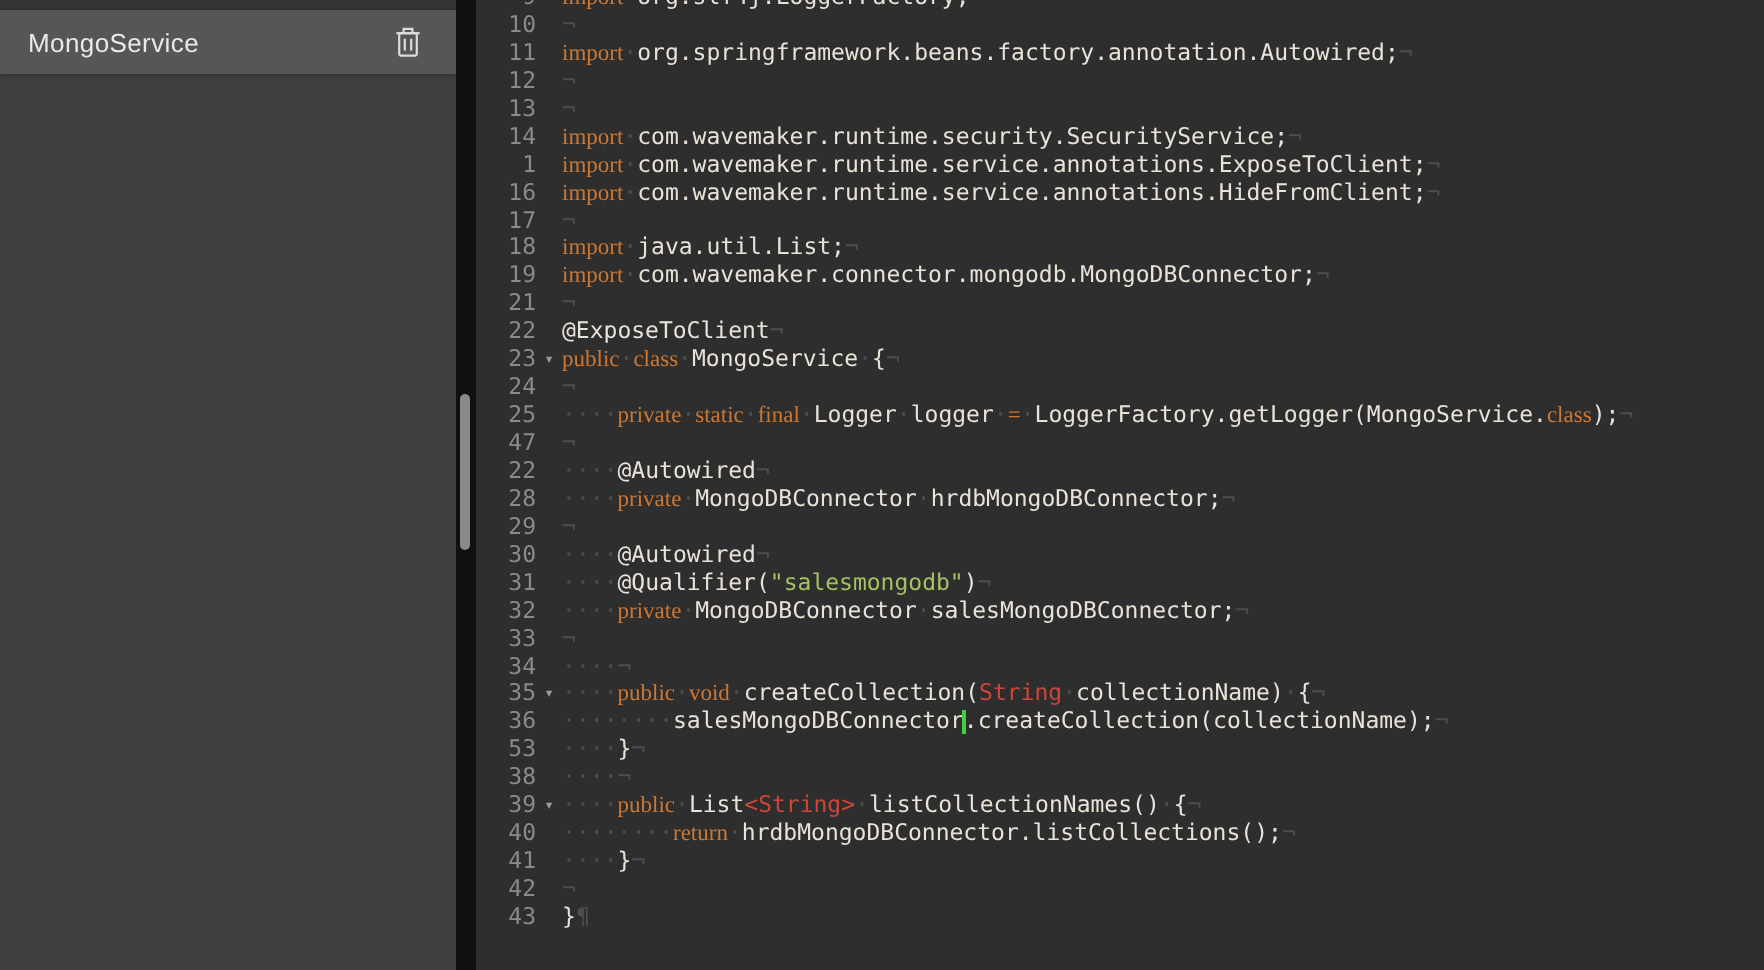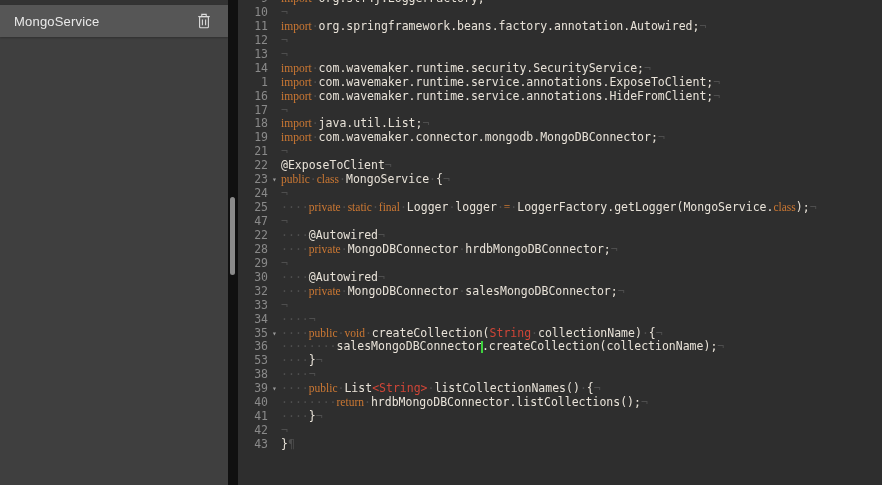--- a/index.html
+++ b/index.html
@@ -119,20 +119,21 @@
       <div class="line"><span class="num">21</span><span class="fold"></span><span class="code"><span class="iv">¬</span></span></div>
       <div class="line"><span class="num">22</span><span class="fold"></span><span class="code"><span class="p">@ExposeToClient</span><span class="iv">¬</span></span></div>
       <div class="line"><span class="num">23</span><span class="fold">▾</span><span class="code"><span class="k">public</span><span class="iv">·</span><span class="k">class</span><span class="iv">·</span><span class="p">MongoService</span><span class="iv">·</span><span class="p">{</span><span class="iv">¬</span></span></div>
       <div class="line"><span class="num">24</span><span class="fold"></span><span class="code"><span class="iv">¬</span></span></div>
       <div class="line"><span class="num">25</span><span class="fold"></span><span class="code"><span class="iv">·</span><span class="iv">·</span><span class="iv">·</span><span class="iv">·</span><span class="k">private</span><span class="iv">·</span><span class="k">static</span><span class="iv">·</span><span class="k">final</span><span class="iv">·</span><span class="p">Logger</span><span class="iv">·</span><span class="p">logger</span><span class="iv">·</span><span class="k">=</span><span class="iv">·</span><span class="p">LoggerFactory.getLogger(MongoService.</span><span class="k">class</span><span class="p">);</span><span class="iv">¬</span></span></div>
       <div class="line"><span class="num">47</span><span class="fold"></span><span class="code"><span class="iv">¬</span></span></div>
       <div class="line"><span class="num">22</span><span class="fold"></span><span class="code"><span class="iv">·</span><span class="iv">·</span><span class="iv">·</span><span class="iv">·</span><span class="p">@Autowired</span><span class="iv">¬</span></span></div>
       <div class="line"><span class="num">28</span><span class="fold"></span><span class="code"><span class="iv">·</span><span class="iv">·</span><span class="iv">·</span><span class="iv">·</span><span class="k">private</span><span class="iv">·</span><span class="p">MongoDBConnector</span><span class="iv">·</span><span class="p">hrdbMongoDBConnector;</span><span class="iv">¬</span></span></div>
       <div class="line"><span class="num">29</span><span class="fold"></span><span class="code"><span class="iv">¬</span></span></div>
       <div class="line"><span class="num">30</span><span class="fold"></span><span class="code"><span class="iv">·</span><span class="iv">·</span><span class="iv">·</span><span class="iv">·</span><span class="p">@Autowired</span><span class="iv">¬</span></span></div>
+      <div class="line"><span class="num">31</span><span class="fold"></span><span class="code"><span class="iv">·</span><span class="iv">·</span><span class="iv">·</span><span class="iv">·</span><span class="p">@Qualifier(</span><span class="s">"salesmongodb"</span><span class="p">)</span><span class="iv">¬</span></span></div>
       <div class="line"><span class="num">32</span><span class="fold"></span><span class="code"><span class="iv">·</span><span class="iv">·</span><span class="iv">·</span><span class="iv">·</span><span class="k">private</span><span class="iv">·</span><span class="p">MongoDBConnector</span><span class="iv">·</span><span class="p">salesMongoDBConnector;</span><span class="iv">¬</span></span></div>
       <div class="line"><span class="num">33</span><span class="fold"></span><span class="code"><span class="iv">¬</span></span></div>
       <div class="line"><span class="num">34</span><span class="fold"></span><span class="code"><span class="iv">·</span><span class="iv">·</span><span class="iv">·</span><span class="iv">·</span><span class="iv">¬</span></span></div>
       <div class="line"><span class="num">35</span><span class="fold">▾</span><span class="code"><span class="iv">·</span><span class="iv">·</span><span class="iv">·</span><span class="iv">·</span><span class="k">public</span><span class="iv">·</span><span class="k">void</span><span class="iv">·</span><span class="p">createCollection(</span><span class="r">String</span><span class="iv">·</span><span class="p">collectionName)</span><span class="iv">·</span><span class="p">{</span><span class="iv">¬</span></span></div>
       <div class="line"><span class="num">36</span><span class="fold"></span><span class="code"><span class="iv">·</span><span class="iv">·</span><span class="iv">·</span><span class="iv">·</span><span class="iv">·</span><span class="iv">·</span><span class="iv">·</span><span class="iv">·</span><span class="p">salesMongoDBConnector</span><span class="cursor"></span><span class="p">.createCollection(collectionName);</span><span class="iv">¬</span></span></div>
       <div class="line"><span class="num">53</span><span class="fold"></span><span class="code"><span class="iv">·</span><span class="iv">·</span><span class="iv">·</span><span class="iv">·</span><span class="p">}</span><span class="iv">¬</span></span></div>
       <div class="line"><span class="num">38</span><span class="fold"></span><span class="code"><span class="iv">·</span><span class="iv">·</span><span class="iv">·</span><span class="iv">·</span><span class="iv">¬</span></span></div>
       <div class="line"><span class="num">39</span><span class="fold">▾</span><span class="code"><span class="iv">·</span><span class="iv">·</span><span class="iv">·</span><span class="iv">·</span><span class="k">public</span><span class="iv">·</span><span class="p">List</span><span class="r">&lt;String&gt;</span><span class="iv">·</span><span class="p">listCollectionNames()</span><span class="iv">·</span><span class="p">{</span><span class="iv">¬</span></span></div>
       <div class="line"><span class="num">40</span><span class="fold"></span><span class="code"><span class="iv">·</span><span class="iv">·</span><span class="iv">·</span><span class="iv">·</span><span class="iv">·</span><span class="iv">·</span><span class="iv">·</span><span class="iv">·</span><span class="k">return</span><span class="iv">·</span><span class="p">hrdbMongoDBConnector.listCollections();</span><span class="iv">¬</span></span></div>
       <div class="line"><span class="num">41</span><span class="fold"></span><span class="code"><span class="iv">·</span><span class="iv">·</span><span class="iv">·</span><span class="iv">·</span><span class="p">}</span><span class="iv">¬</span></span></div>

